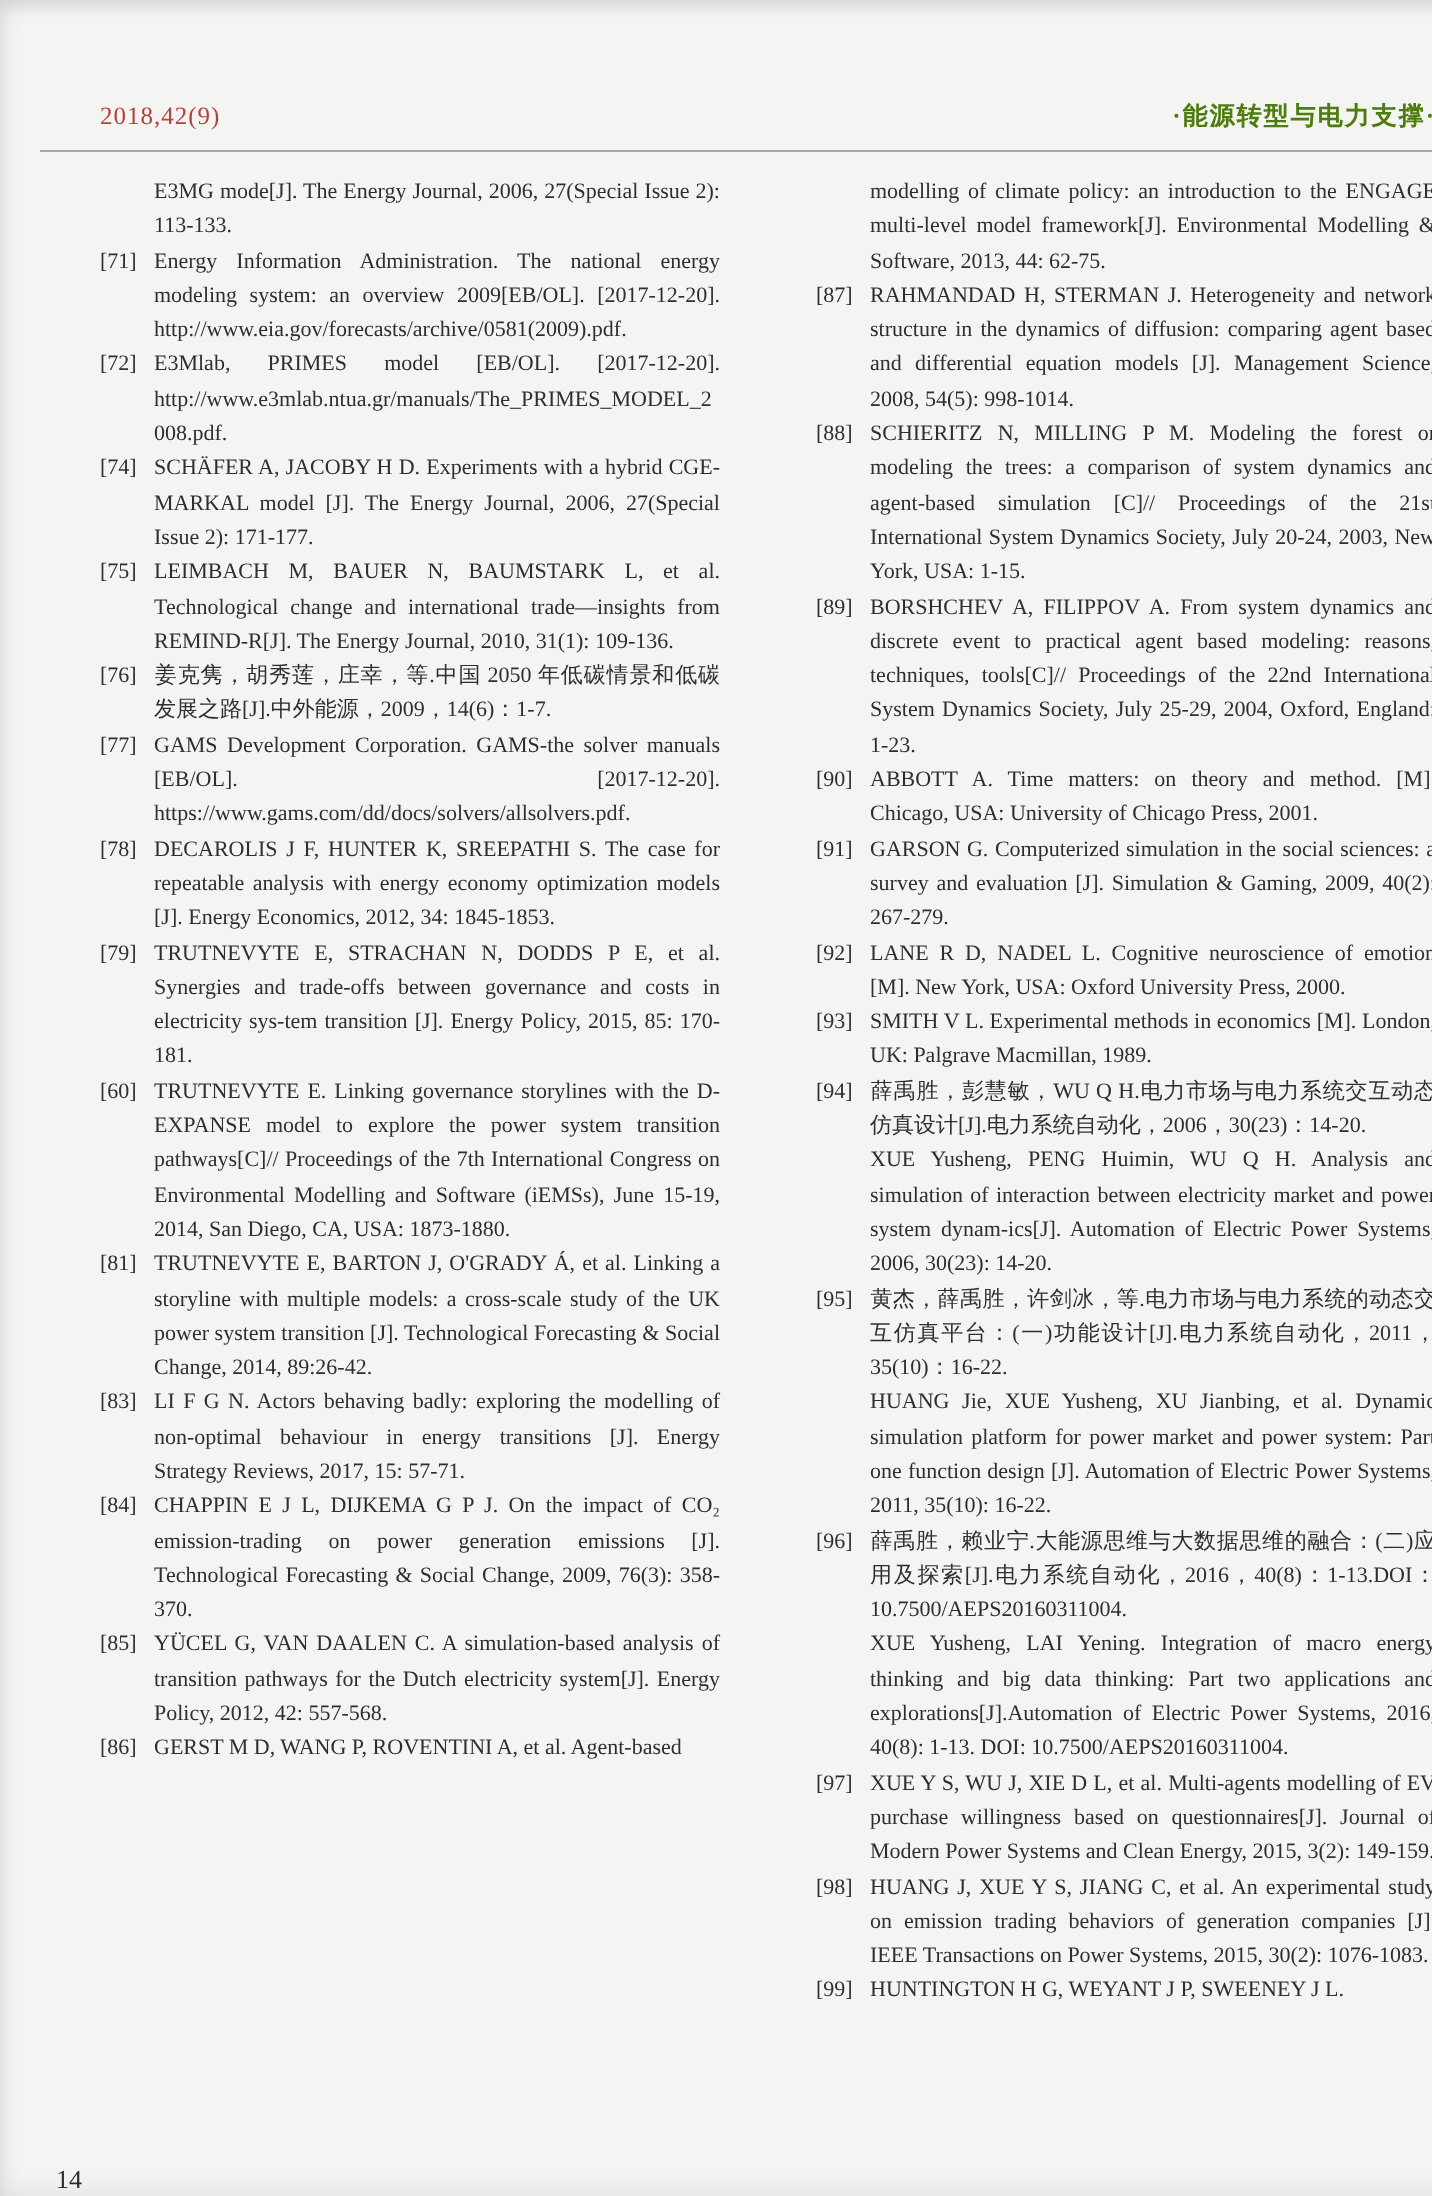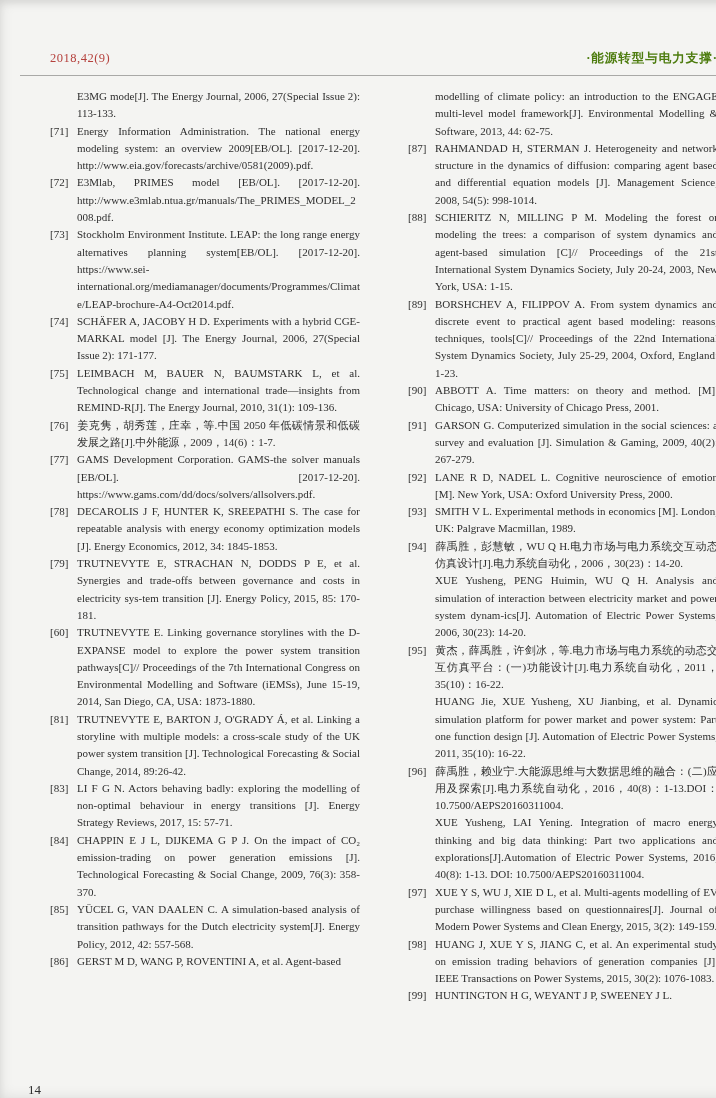--- a/index.html
+++ b/index.html
@@ -68,21 +68,20 @@
 <div class="page">
   <div class="page-header">
     <span class="issue-no" style="color: rgb(181, 65, 61);">2018,42(9)</span>
     <span class="section-title" style="color: #4d7c0f;">·能源转型与电力支撑·</span>
   </div>
   <div class="columns">
     <div class="col">
         <p class="ref cont">E3MG mode[J]. The Energy Journal, 2006, 27(Special Issue 2): 113-133.</p>
         <p class="ref"><span class="ref-label">[71]</span>Energy Information Administration. The national energy modeling system: an overview 2009[EB/OL]. [2017-12-20]. http://www.eia.gov/forecasts/archive/0581(2009).pdf.</p>
         <p class="ref"><span class="ref-label">[72]</span>E3Mlab, PRIMES model [EB/OL]. [2017-12-20]. http://www.e3mlab.ntua.gr/manuals/The_PRIMES_MODEL_2008.pdf.</p>
-        <p class="ref"><span class="ref-label">[73]</span>Stockholm Environment Institute. LEAP: the long range energy alternatives planning system[EB/OL]. [2017-12-20]. https://www.sei-international.org/mediamanager/documents/Programmes/Climate/LEAP-brochure-A4-Oct2014.pdf.</p>
         <p class="ref"><span class="ref-label">[74]</span>SCHÄFER A, JACOBY H D. Experiments with a hybrid CGE-MARKAL model [J]. The Energy Journal, 2006, 27(Special Issue 2): 171-177.</p>
         <p class="ref"><span class="ref-label">[75]</span>LEIMBACH M, BAUER N, BAUMSTARK L, et al. Technological change and international trade—insights from REMIND-R[J]. The Energy Journal, 2010, 31(1): 109-136.</p>
         <p class="ref"><span class="ref-label">[76]</span>姜克隽，胡秀莲，庄幸，等.中国 2050 年低碳情景和低碳发展之路[J].中外能源，2009，14(6)：1-7.</p>
         <p class="ref"><span class="ref-label">[77]</span>GAMS Development Corporation. GAMS-the solver manuals [EB/OL]. [2017-12-20]. https://www.gams.com/dd/docs/solvers/allsolvers.pdf.</p>
         <p class="ref"><span class="ref-label">[78]</span>DECAROLIS J F, HUNTER K, SREEPATHI S. The case for repeatable analysis with energy economy optimization models [J]. Energy Economics, 2012, 34: 1845-1853.</p>
         <p class="ref"><span class="ref-label">[79]</span>TRUTNEVYTE E, STRACHAN N, DODDS P E, et al. Synergies and trade-offs between governance and costs in electricity sys-tem transition [J]. Energy Policy, 2015, 85: 170-181.</p>
         <p class="ref"><span class="ref-label">[60]</span>TRUTNEVYTE E. Linking governance storylines with the D-EXPANSE model to explore the power system transition pathways[C]// Proceedings of the 7th International Congress on Environmental Modelling and Software (iEMSs), June 15-19, 2014, San Diego, CA, USA: 1873-1880.</p>
         <p class="ref"><span class="ref-label">[81]</span>TRUTNEVYTE E, BARTON J, O'GRADY Á, et al. Linking a storyline with multiple models: a cross-scale study of the UK power system transition [J]. Technological Forecasting &amp; Social Change, 2014, 89:26-42.</p>
         <p class="ref"><span class="ref-label">[83]</span>LI F G N. Actors behaving badly: exploring the modelling of non-optimal behaviour in energy transitions [J]. Energy Strategy Reviews, 2017, 15: 57-71.</p>
         <p class="ref"><span class="ref-label">[84]</span>CHAPPIN E J L, DIJKEMA G P J. On the impact of CO₂ emission-trading on power generation emissions [J]. Technological Forecasting &amp; Social Change, 2009, 76(3): 358-370.</p>

